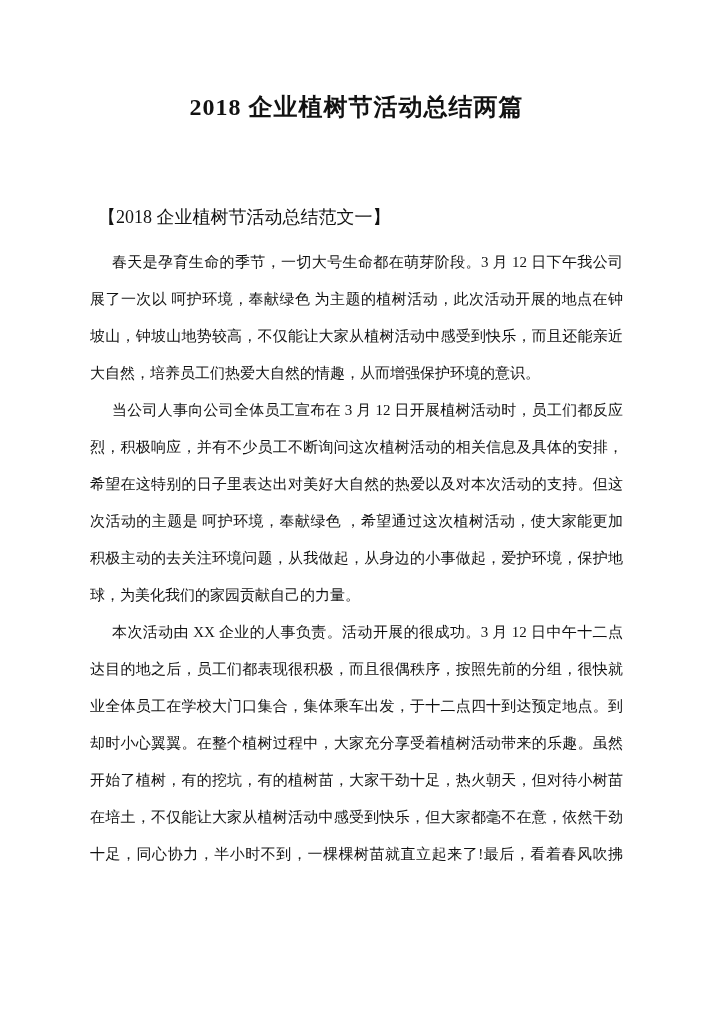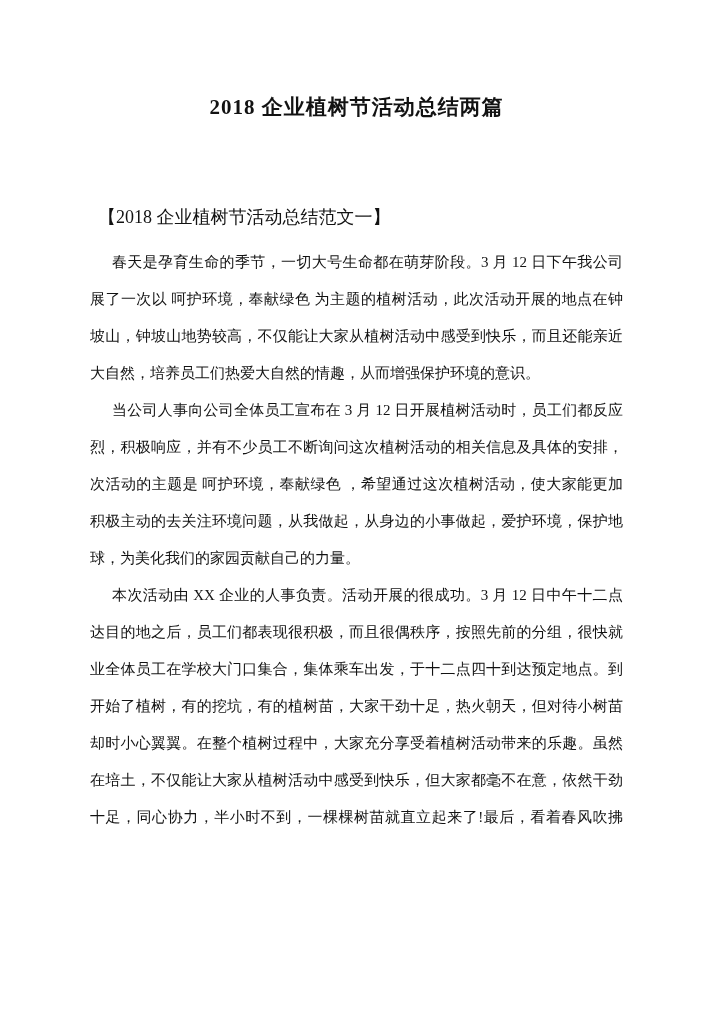--- a/index.html
+++ b/index.html
@@ -16,21 +16,21 @@
     font-family: "Liberation Serif", "DejaVu Serif", serif;
     color: #121212;
   }
   .doc {
     padding: 0 98px 0 90px;
   }
   .title {
     margin: 0;
     padding-top: 90px;
     line-height: 34px;
-    font-size: 21px;
+    font-size: 24px;
     font-weight: bold;
     text-align: center;
     letter-spacing: 1px;
     white-space: nowrap;
   }
   .section-head {
     margin-top: 75px;
     line-height: 37px;
     font-size: 18px;
     text-indent: 8px;
@@ -66,28 +66,29 @@
     <div class="paragraphs">
         <div class="para">
           <div class="line first">春天是孕育生命的季节，一切大号生命都在萌芽阶段。3 月 12 日下午我公司开</div>
           <div class="line">展了一次以 呵护环境，奉献绿色 为主题的植树活动，此次活动开展的地点在钟</div>
           <div class="line">坡山，钟坡山地势较高，不仅能让大家从植树活动中感受到快乐，而且还能亲近</div>
           <div class="line lastline">大自然，培养员工们热爱大自然的情趣，从而增强保护环境的意识。</div>
         </div>
         <div class="para">
           <div class="line first">当公司人事向公司全体员工宣布在 3 月 12 日开展植树活动时，员工们都反应热</div>
           <div class="line">烈，积极响应，并有不少员工不断询问这次植树活动的相关信息及具体的安排，</div>
+          <div class="line">希望在这特别的日子里表达出对美好大自然的热爱以及对本次活动的支持。但这</div>
           <div class="line">次活动的主题是 呵护环境，奉献绿色 ，希望通过这次植树活动，使大家能更加</div>
           <div class="line">积极主动的去关注环境问题，从我做起，从身边的小事做起，爱护环境，保护地</div>
           <div class="line lastline">球，为美化我们的家园贡献自己的力量。</div>
         </div>
         <div class="para">
           <div class="line first">本次活动由 XX 企业的人事负责。活动开展的很成功。3 月 12 日中午十二点企</div>
           <div class="line">达目的地之后，员工们都表现很积极，而且很偶秩序，按照先前的分组，很快就</div>
           <div class="line">业全体员工在学校大门口集合，集体乘车出发，于十二点四十到达预定地点。到</div>
+          <div class="line">却时小心翼翼。在整个植树过程中，大家充分享受着植树活动带来的乐趣。虽然</div>
           <div class="line">开始了植树，有的挖坑，有的植树苗，大家干劲十足，热火朝天，但对待小树苗</div>
-          <div class="line">却时小心翼翼。在整个植树过程中，大家充分享受着植树活动带来的乐趣。虽然</div>
           <div class="line">在培土，不仅能让大家从植树活动中感受到快乐，但大家都毫不在意，依然干劲</div>
           <div class="line">十足，同心协力，半小时不到，一棵棵树苗就直立起来了!最后，看着春风吹拂</div>
         </div>
       </div>
   </div>
 </div>
 
 </body></html>

